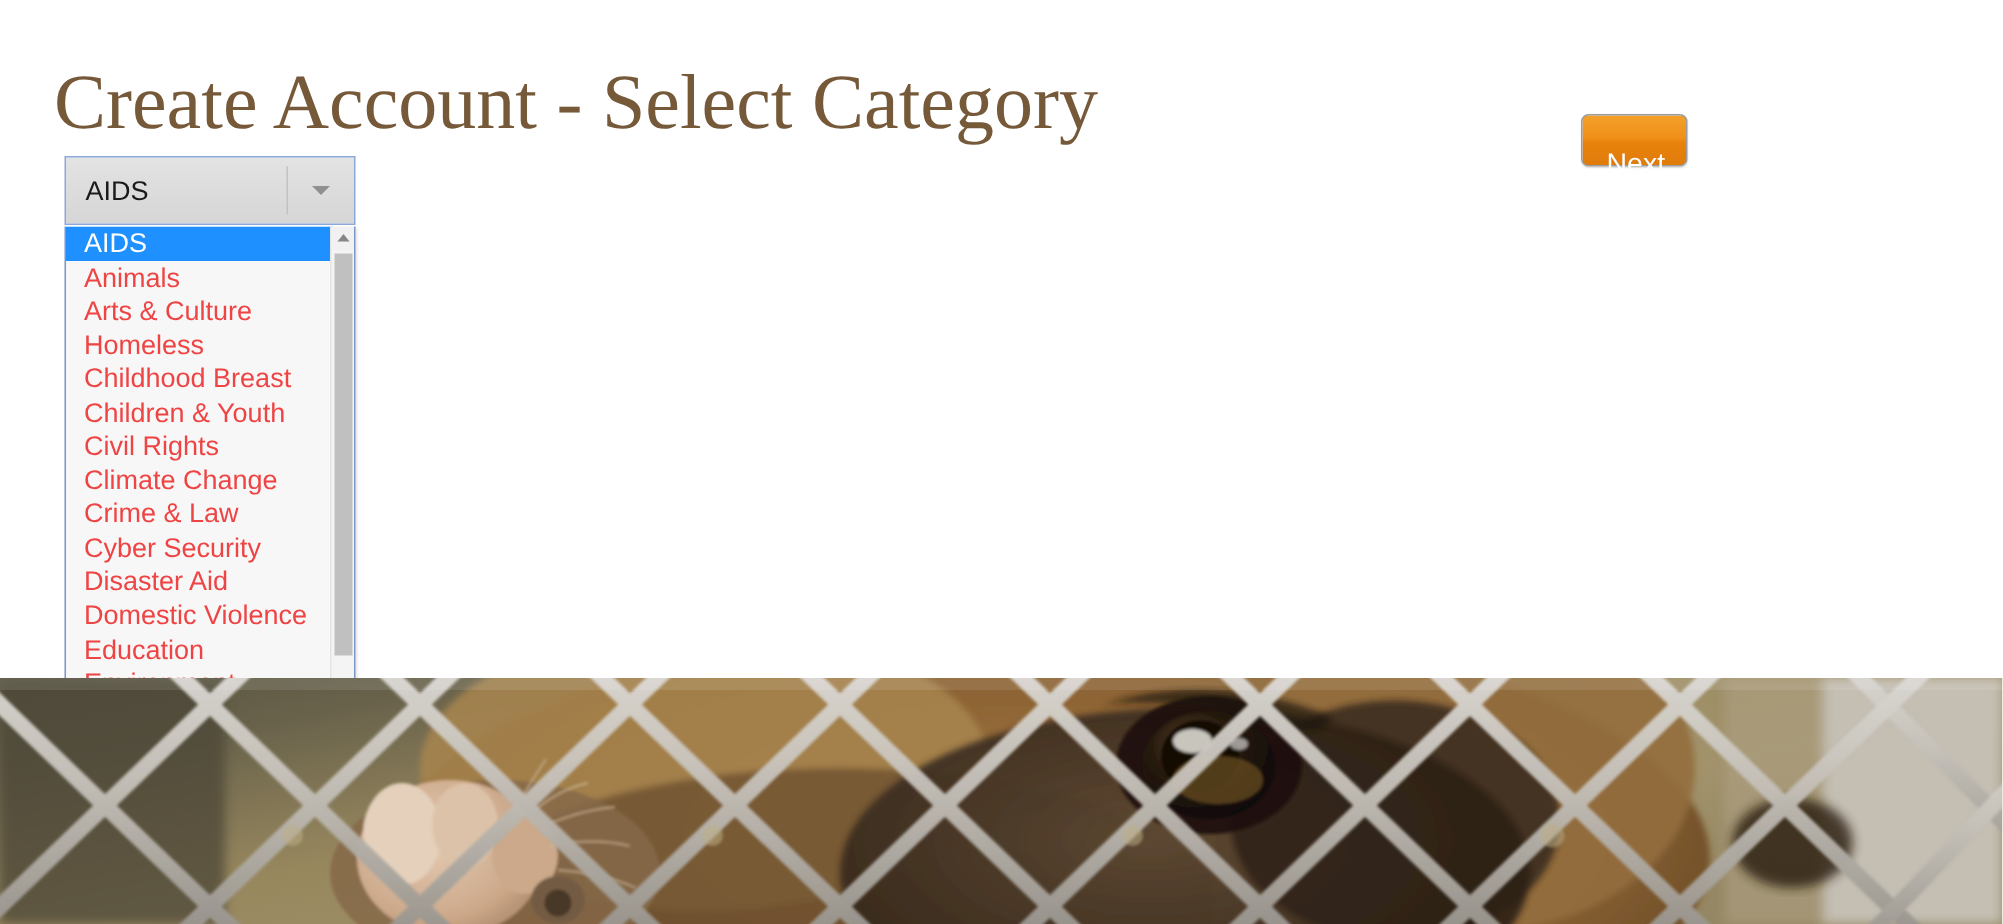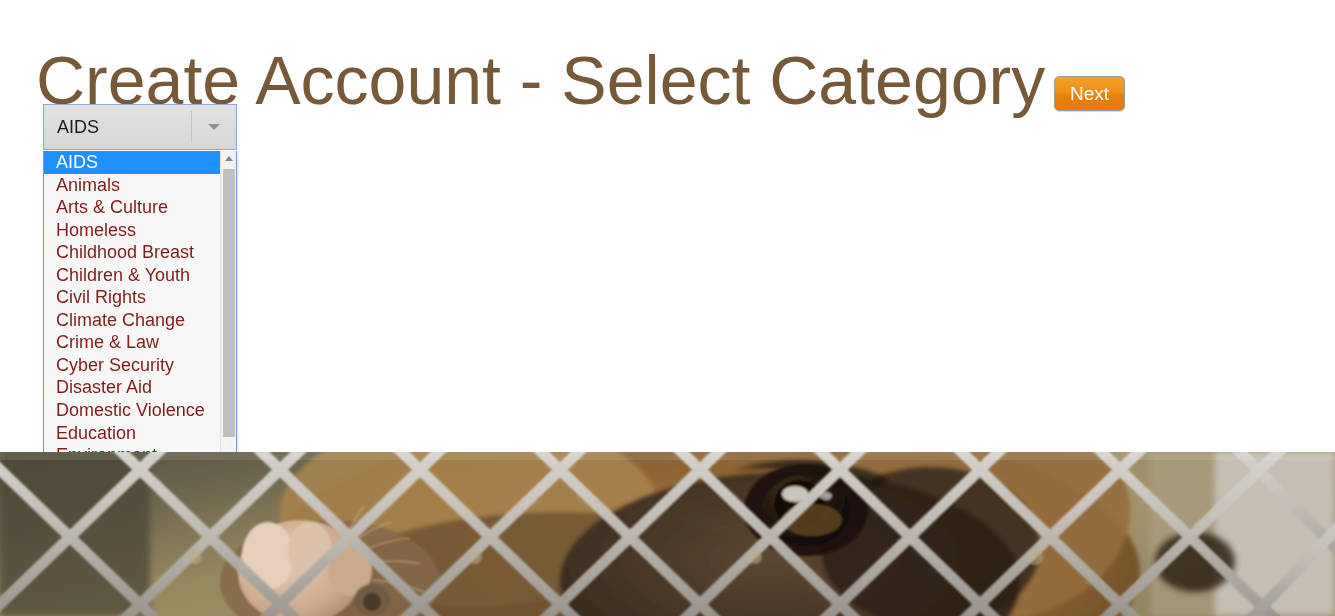--- a/index.html
+++ b/index.html
@@ -17,22 +17,22 @@
     height: 616px;
     background: #ffffff;
     overflow: hidden;
   }
 
   
   #page-title {
     position: absolute;
     left: 36px;
     top: 2px;
-    font-family: Liberation Sans, sans-serif;
-    font-size: 68px;
+    font-family: Liberation Serif, serif;
+    font-size: 52px;
     line-height: 64px;
     font-weight: 400;
     color: #755939;
     white-space: nowrap;
     letter-spacing: 0px;
   }
 
   
   #next-button {
     position: absolute;
@@ -42,21 +42,21 @@
     height: 35px;
     border: 1px solid #9c9c9c;
     border-radius: 5px;
     background: linear-gradient(to bottom, #f3a02a 0%, #ef9019 45%, #e8820c 55%, #e07c0c 100%);
     color: #ffffff;
     font-family: "Liberation Sans", sans-serif;
     font-size: 19px;
     line-height: 33px;
     text-align: center;
     cursor: pointer;
-    padding: 0;
+    padding: 16px;
     box-shadow: 0 1px 1px rgba(0,0,0,0.15);
     text-shadow: 0 0 1px rgba(0,0,0,0.05);
   }
 
   
   #category-select-box {
     position: absolute;
     left: 43px;
     top: 104px;
     width: 194px;
@@ -111,21 +111,21 @@
     top: 0;
     width: 178px;
     height: 100%;
     overflow: hidden;
   }
   .option-row {
     height: 22.55px;
     line-height: 22.55px;
     padding-left: 12px;
     font-size: 18px;
-    color: #7f1d1d;
+    color: #ef4444;
     white-space: nowrap;
     font-family: "Liberation Sans", sans-serif;
     cursor: default;
   }
   .option-row.selected {
     background: #1e90ff;
     color: #ffffff;
   }
 
   

